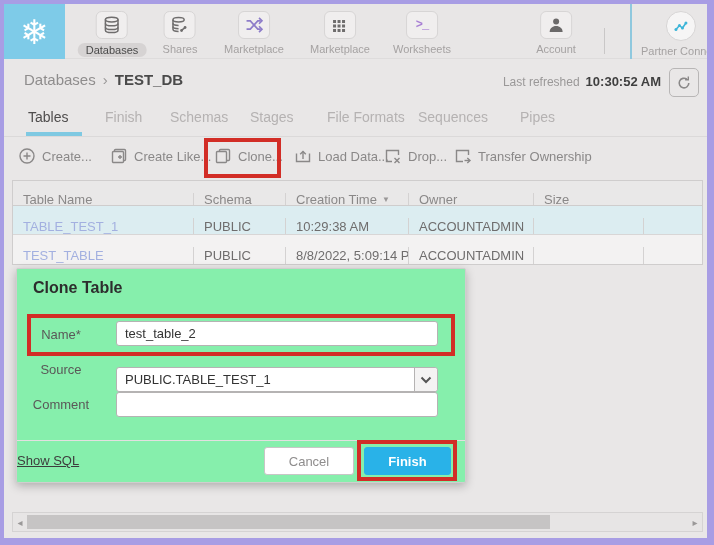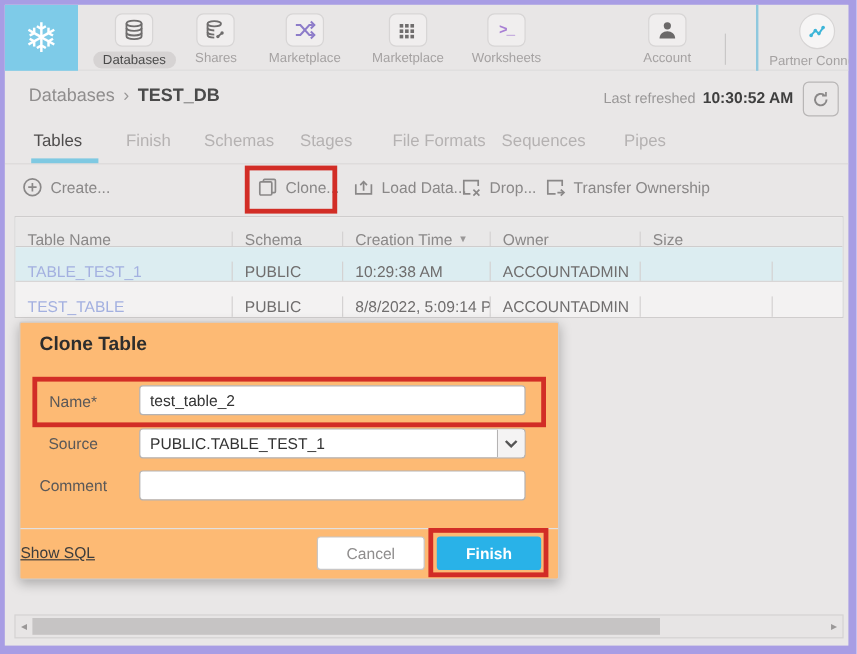--- a/index.html
+++ b/index.html
@@ -52,26 +52,26 @@
   .tbody-row:last-child { border-bottom:none; }
   .tbody-row.sel { background:#dcedf1; }
   .tbody-row.alt { background:#f3f2f2; }
   .cell-link { color:#a3b0e0; cursor:pointer; }
   .sort-glyph { font-size:8px; color:#9a9898; margin-left:5px; }
 
   
   .redbox { position:absolute; border:4px solid #d22d26; pointer-events:none; }
 
   
-  .modal { position:absolute; left:12px; top:264px; width:450px; height:215px; background:#fdba74; border:1px solid #d0cece; border-radius:2px; box-shadow:0 3px 10px rgba(0,0,0,.25); }
+  .modal { position:absolute; left:12px; top:264px; width:450px; height:215px; background:#86efac; border:1px solid #d0cece; border-radius:2px; box-shadow:0 3px 10px rgba(0,0,0,.25); }
   .modal-title { position:absolute; left:16px; top:10px; font-size:16px; font-weight:bold; color:#2d2d2d; }
   .frow-label { position:absolute; width:88px; text-align:center; font-size:13px; color:#5a5858; }
   .req { color:#5a5858; }
   .f-input { position:absolute; left:99px; width:322px; height:25px; border:1px solid #b5b3b3; border-radius:3px; background:#fff; font-size:13px; color:#333; padding-left:8px; font-family:"Liberation Sans", sans-serif; }
-  .f-select { position:absolute; left:99px; width:322px; height:25px; border:1px solid #b5b3b3; border-radius:3px; background:#fff; display:flex; align-items:center; cursor:pointer; }
+  .f-select { position:absolute; left:99px; width:322px; height:25px; border:1px solid #b5b3b3; border-radius:3px; background:#fff; display:flex; align-items:center; cursor:pointer;margin-top:10px; }
   .f-select .sel-text { flex:1; font-size:13px; color:#333; padding-left:8px; overflow:hidden; white-space:nowrap; }
   .f-select .sel-chevron { width:23px; height:100%; border-left:1px solid #b5b3b3; background:#f4f3f3; display:flex; align-items:center; justify-content:center; border-radius:0 3px 3px 0; }
   .modal-divider { position:absolute; left:0; top:171px; width:100%; height:1px; background:#e2e0e0; }
   .show-sql { position:absolute; left:0; top:184px; font-size:13px; color:#3d3d3d; text-decoration:underline; cursor:pointer; }
   .btn { position:absolute; top:178px; height:28px; border-radius:3px; font-size:13px; display:flex; align-items:center; justify-content:center; cursor:pointer; font-family:"Liberation Sans", sans-serif; }
   .btn-cancel { left:247px; width:90px; background:#fff; border:1px solid #c8c6c6; color:#8f8d8d; }
   .btn-finish { left:347px; width:87px; background:#29b2e8; border:1px solid #29b2e8; color:#fff; font-weight:bold; }
 
   
   .hscroll { position:absolute; left:8px; top:508px; width:691px; height:20px; background:#e7e5e5; border:1px solid #d5d3d3; }
@@ -208,20 +208,28 @@
     </div>
 
     <div class="action-bar">
       <div class="action" style="left:14px">
         <svg width="18" height="18" viewBox="0 0 18 18" fill="none" stroke="#8a8888" stroke-width="1.4">
             <circle cx="9" cy="9" r="7"></circle>
             <path d="M9 5.5v7M5.5 9h7"></path>
           </svg>
         <span>Create...</span>
       </div>
+      <div class="action" style="left:106px">
+        <svg width="18" height="18" viewBox="0 0 18 18" fill="none" stroke="#8a8888" stroke-width="1.4">
+            <rect x="4.5" y="2.5" width="11" height="11" rx="1"></rect>
+            <rect x="2.5" y="4.5" width="11" height="11" rx="1" fill="#e9e7e7"></rect>
+            <path d="M8 10h4M10 8v4"></path>
+          </svg>
+        <span>Create Like...</span>
+      </div>
       <div class="action" style="left:210px">
         <svg width="18" height="18" viewBox="0 0 18 18" fill="none" stroke="#8a8888" stroke-width="1.4">
             <rect x="5.5" y="2.5" width="10" height="11" rx="1"></rect>
             <rect x="2.5" y="4.5" width="10" height="11" rx="1" fill="#e9e7e7"></rect>
           </svg>
         <span>Clone...</span>
       </div>
       <div class="action" style="left:290px">
         <svg width="18" height="18" viewBox="0 0 18 18" fill="none" stroke="#8a8888" stroke-width="1.4">
             <path d="M2.5 6.5v8h13v-8"></path>

